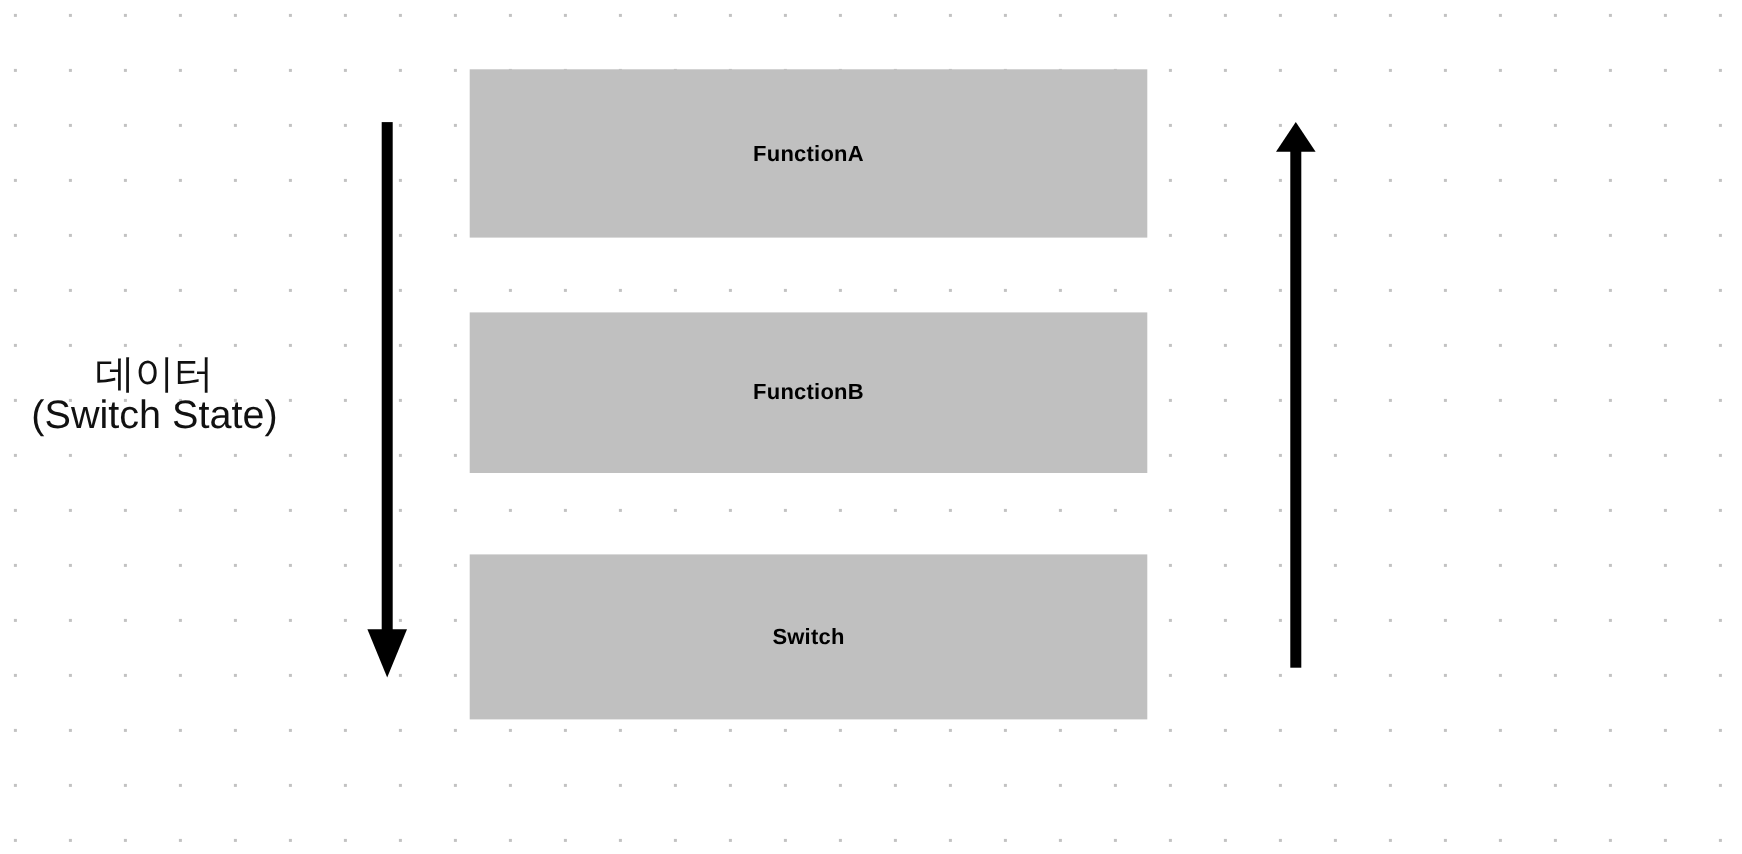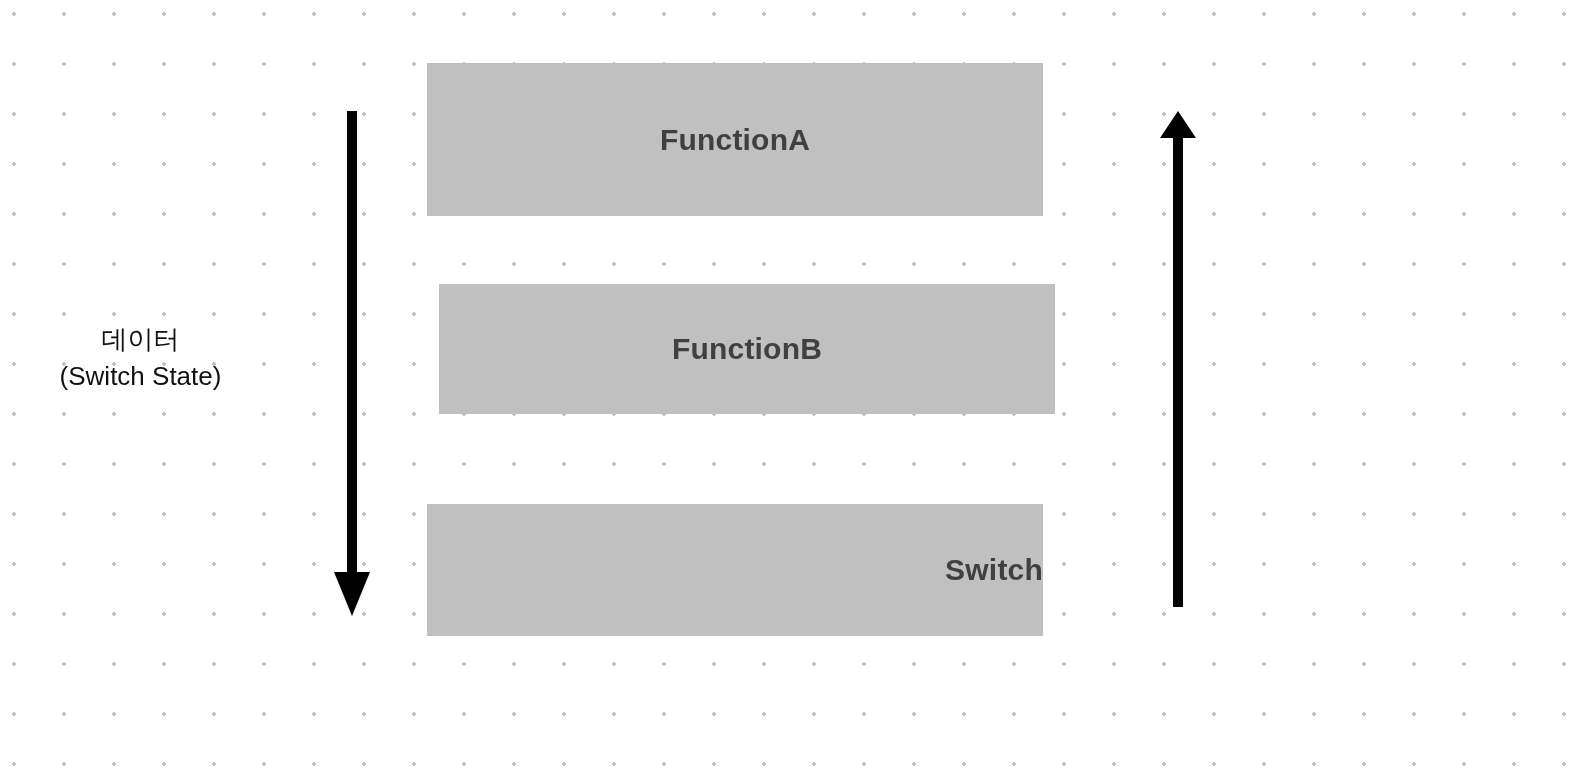--- a/index.html
+++ b/index.html
@@ -29,29 +29,29 @@
     position: absolute;
     left: 427px;
     width: 616px;
     height: 153px;
     background-color: #c0c0c0;
     display: flex;
     align-items: center;
     justify-content: center;
   }
   .node-label {
-    font-size: 30px;
+    font-size: 20px;
     font-weight: bold;
-    color: #404040;
+    color: #000000;
     letter-spacing: 0.2px;
     line-height: 1;
   }
   #node-function-a { top: 63px; }
-  #node-function-b { top: 284px; height: 130px; margin-left: 12px; }
-  #node-switch     { top: 504px; height: 132px; justify-content: flex-end; }
+  #node-function-b { top: 284px; height: 146px; }
+  #node-switch     { top: 504px; height: 150px; }
 
   
   .arrow-svg {
     position: absolute;
     overflow: visible;
   }
   #arrow-data {
     left: 320px;
     top: 100px;
     width: 64px;
@@ -62,21 +62,21 @@
     top: 100px;
     width: 64px;
     height: 528px;
   }
 
   
   .side-label {
     position: absolute;
     text-align: center;
     color: #111111;
-    font-size: 26px;
+    font-size: 36px;
     line-height: 37px;
     white-space: nowrap;
   }
   #label-data  { left: 0px;    top: 321px; width: 281px; }
   #label-event { left: 1205px; top: 321px; width: 330px; }
   .side-label .line { display: block; }
 </style>
 </head>
 <body>
 

